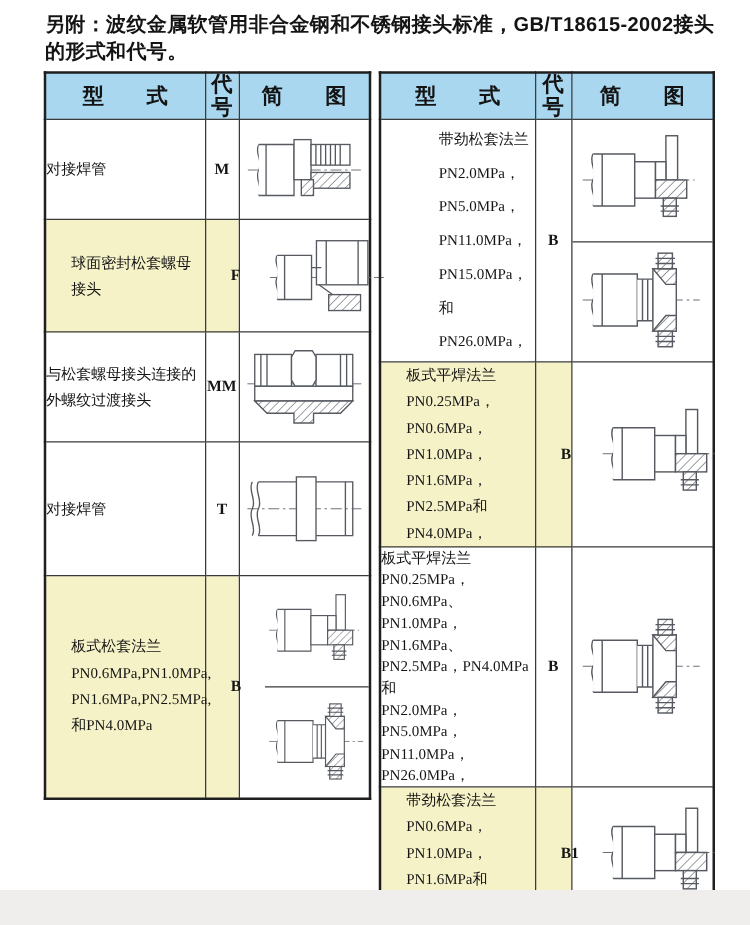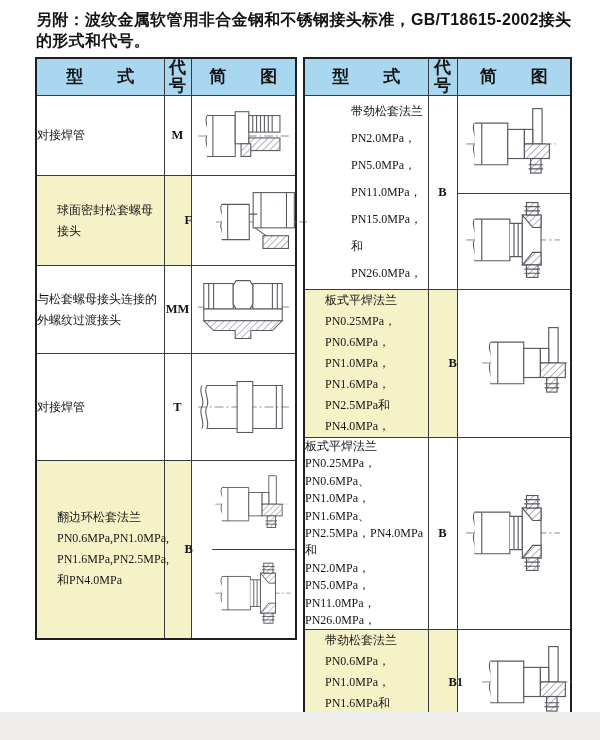--- a/index.html
+++ b/index.html
@@ -158,21 +158,21 @@
           <path d="M13,14 H44 M13,58 H44"></path>
           <rect x="44" y="10" width="16" height="52" fill="#fff"></rect>
           <path d="M60,14 H90 V58 H60"></path>
           <line x1="84" y1="14" x2="84" y2="58"></line>
         </g>
       </svg>
     </td>
   </tr>
 
   <tr class="hl" style="height:178px">
-    <td class="t">翻边环松套法兰
+    <td class="t">板式松套法兰
 PN0.6MPa,PN1.0MPa,
 PN1.6MPa,PN2.5MPa,
 和PN4.0MPa</td>
     <td class="c">B</td>
     <td class="d">
       <div class="half" style="height:88px">
         <svg class="dg" width="98" height="78" viewBox="0 0 100 78">
           <line class="cl" x1="4" y1="38" x2="90" y2="38"></line>
           <g class="ln">
             <path d="M12,18 c-4,7 4,13 0,20 c-4,7 4,13 0,20"></path>

